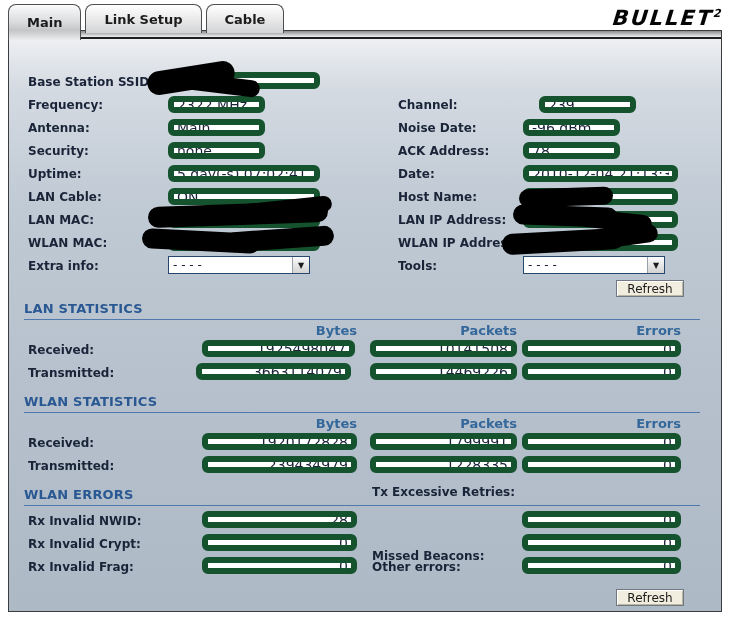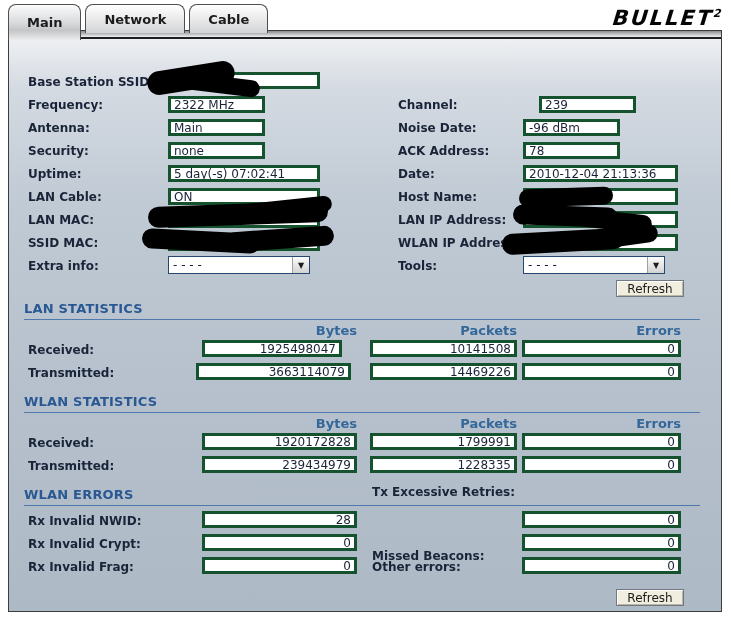--- a/index.html
+++ b/index.html
@@ -41,23 +41,23 @@
     background: linear-gradient(180deg, #f2f3f4 0%, #d4dae2 10%, #c0cad4 30%, #b6c1cd 60%, #aeb9c6 100%);
   }
   .band {
     position: absolute; left: 0; top: 0; width: 100%; height: 8px;
     background: linear-gradient(180deg, #8a8c8e 0%, #f0f0f0 100%);
     border-bottom: 2px solid #1d1f21;
   }
   
   .lbl { position: absolute; font-size: 12px; font-weight: bold; color: #1a2438; white-space: nowrap; }
   .inp {
-    position: absolute; height: 17px; border: 3px solid #14532d; background: #ffffff;
-    font-family: "DejaVu Sans", sans-serif; font-size: 12px; color: #1a2438;
-    padding: 0 3px; border-radius: 0;
+    position: absolute; height: 17px; border: 6px solid #14532d; background: #ffffff;
+    font-family: "DejaVu Sans", sans-serif; font-size: 14px; color: #1a2438;
+    padding: 0 3px; border-radius: 6px;
   }
   .inp.num { text-align: right; }
   .sel {
     position: absolute; height: 18px; border: 1px solid #26486f; background: #ffffff;
     display: flex; align-items: stretch; cursor: pointer;
   }
   .sel .txt { flex: 1; font-size: 12px; color: #1a2438; padding: 1px 4px; white-space: nowrap; overflow: hidden; }
   .sel .arrow {
     width: 17px; border-left: 1px solid #9aa0a8;
     background: linear-gradient(180deg, #fbfbfb 0%, #d3d3d3 100%);
@@ -81,21 +81,21 @@
 </style>
 </head>
 <body>
 
 <div class="panel">
   <div class="band"></div>
 </div>
 
 <div class="tabbar">
   <div class="tab active">Main</div>
-  <div class="tab">Network</div>
+  <div class="tab">Link Setup</div>
   <div class="tab">Cable</div>
 </div>
 <div class="logo"><span>BULLET</span><sup>2</sup></div>
 
 <div class="lbl" style="left:28px; top:75px;">Base Station SSID:</div>
 <input class="inp" style="left: 168px; top: 72px; width: 152px;" value="">
 
 <div class="lbl" style="left:28px; top:98px;">Frequency:</div>
 <input class="inp" style="left: 168px; top: 96px; width: 97px;" value="2322 MHz">
 
@@ -107,21 +107,21 @@
 
 <div class="lbl" style="left:28px; top:167px;">Uptime:</div>
 <input class="inp" style="left: 168px; top: 165px; width: 152px;" value="5 day(-s) 07:02:41">
 
 <div class="lbl" style="left:28px; top:190px;">LAN Cable:</div>
 <input class="inp" style="left: 168px; top: 188px; width: 152px;" value="ON">
 
 <div class="lbl" style="left:28px; top:213px;">LAN MAC:</div>
 <input class="inp" style="left: 168px; top: 211px; width: 152px;" value="">
 
-<div class="lbl" style="left:28px; top:236px;">SSID MAC:</div>
+<div class="lbl" style="left:28px; top:236px;">WLAN MAC:</div>
 <input class="inp" style="left: 168px; top: 234px; width: 152px;" value="">
 
 <div class="lbl" style="left:28px; top:259px;">Extra info:</div>
 <div class="sel" style="left:168px; top:256px; width:142px;">
   <span class="txt">- - - -</span>
   <span class="arrow">▼</span>
 </div>
 
 <div class="lbl" style="left:398px; top:98px;">Channel:</div>
 <input class="inp" style="left: 523px; top: 96px; width: 97px; margin-left: 16px;" value="239">
@@ -163,21 +163,21 @@
 <div class="blob" style="left:578px; top:212px; width:74px; height:18px; transform:rotate(6deg);"></div>
 <div class="blob" style="left:502px; top:231px; width:122px; height:21px; transform:rotate(-3deg);"></div>
 <div class="blob" style="left:588px; top:228px; width:70px; height:18px; transform:rotate(-8deg);"></div>
 
 <div class="sect" style="top:301px;">LAN STATISTICS</div>
 <div class="colhdr" style="left:202px; top:323px; width:155px;">Bytes</div>
 <div class="colhdr" style="left:370px; top:323px; width:147px;">Packets</div>
 <div class="colhdr" style="left:522px; top:323px; width:159px;">Errors</div>
 
 <div class="lbl" style="left:28px; top:343px;">Received:</div>
-<input class="inp num" style="left: 202px; top: 340px; width: 140px;" value="1925498047">
+<input class="inp num" style="left: 202px; top: 340px; width: 153px;" value="1925498047">
 <input class="inp num" style="left: 370px; top: 340px; width: 147px;" value="10141508">
 <input class="inp num" style="left: 522px; top: 340px; width: 159px;" value="0">
 
 <div class="lbl" style="left:28px; top:366px;">Transmitted:</div>
 <input class="inp num" style="left: 196px; top: 363px; width: 155px;" value="3663114079">
 <input class="inp num" style="left: 370px; top: 363px; width: 147px;" value="14469226">
 <input class="inp num" style="left: 522px; top: 363px; width: 159px;" value="0">
 
 <div class="sect" style="top:394px;">WLAN STATISTICS</div>
 <div class="colhdr" style="left:202px; top:416px; width:155px;">Bytes</div>

